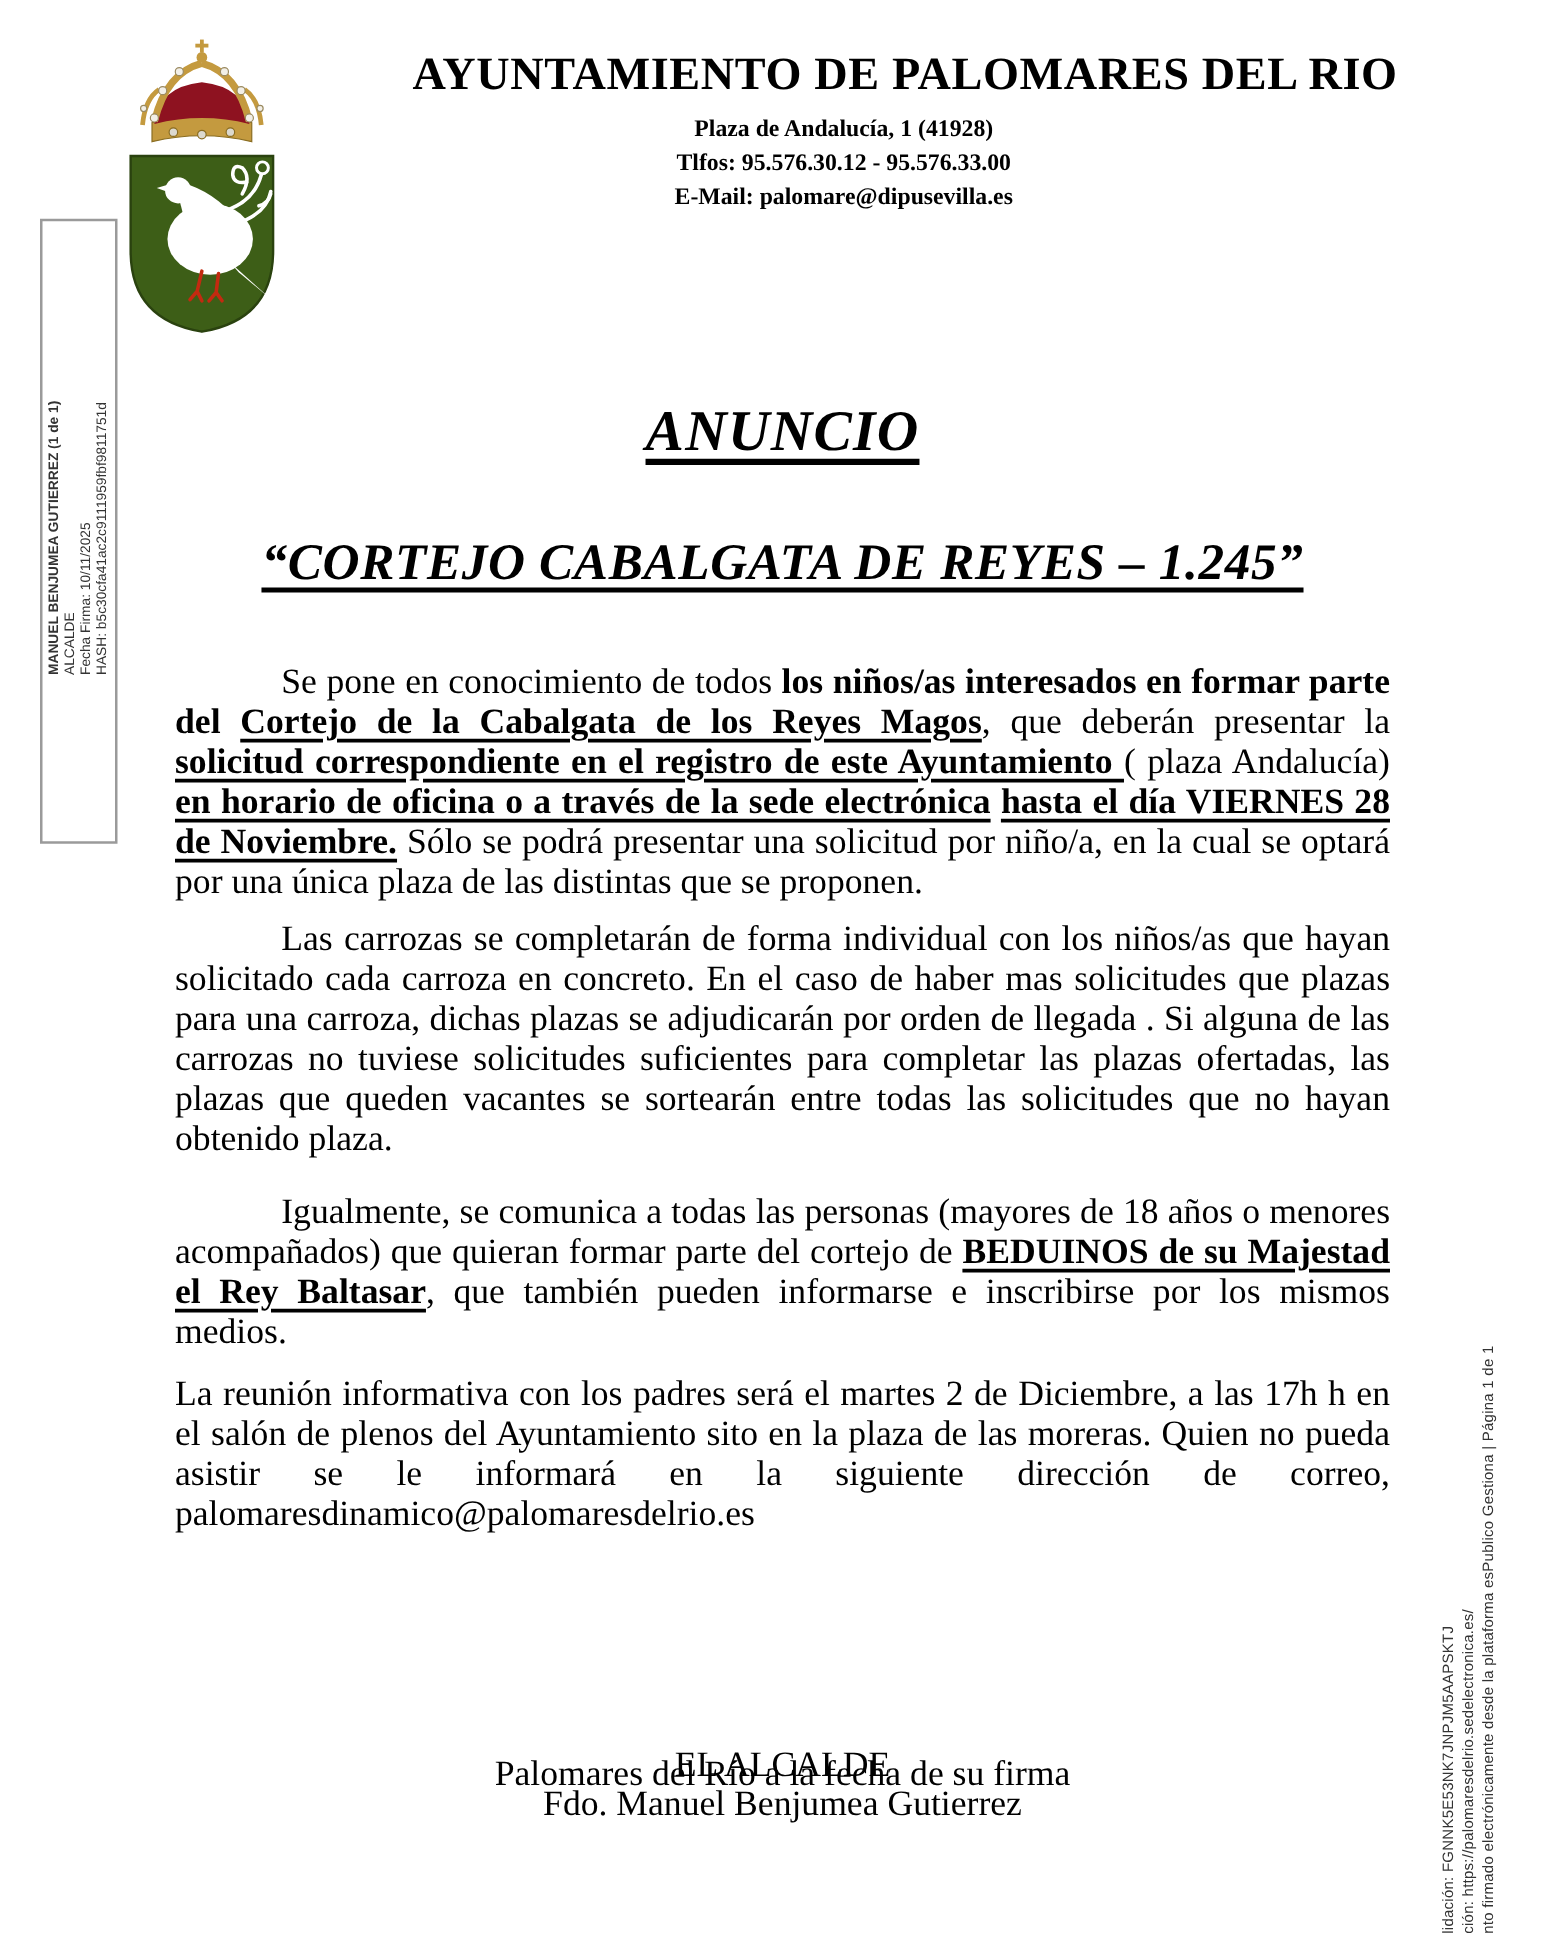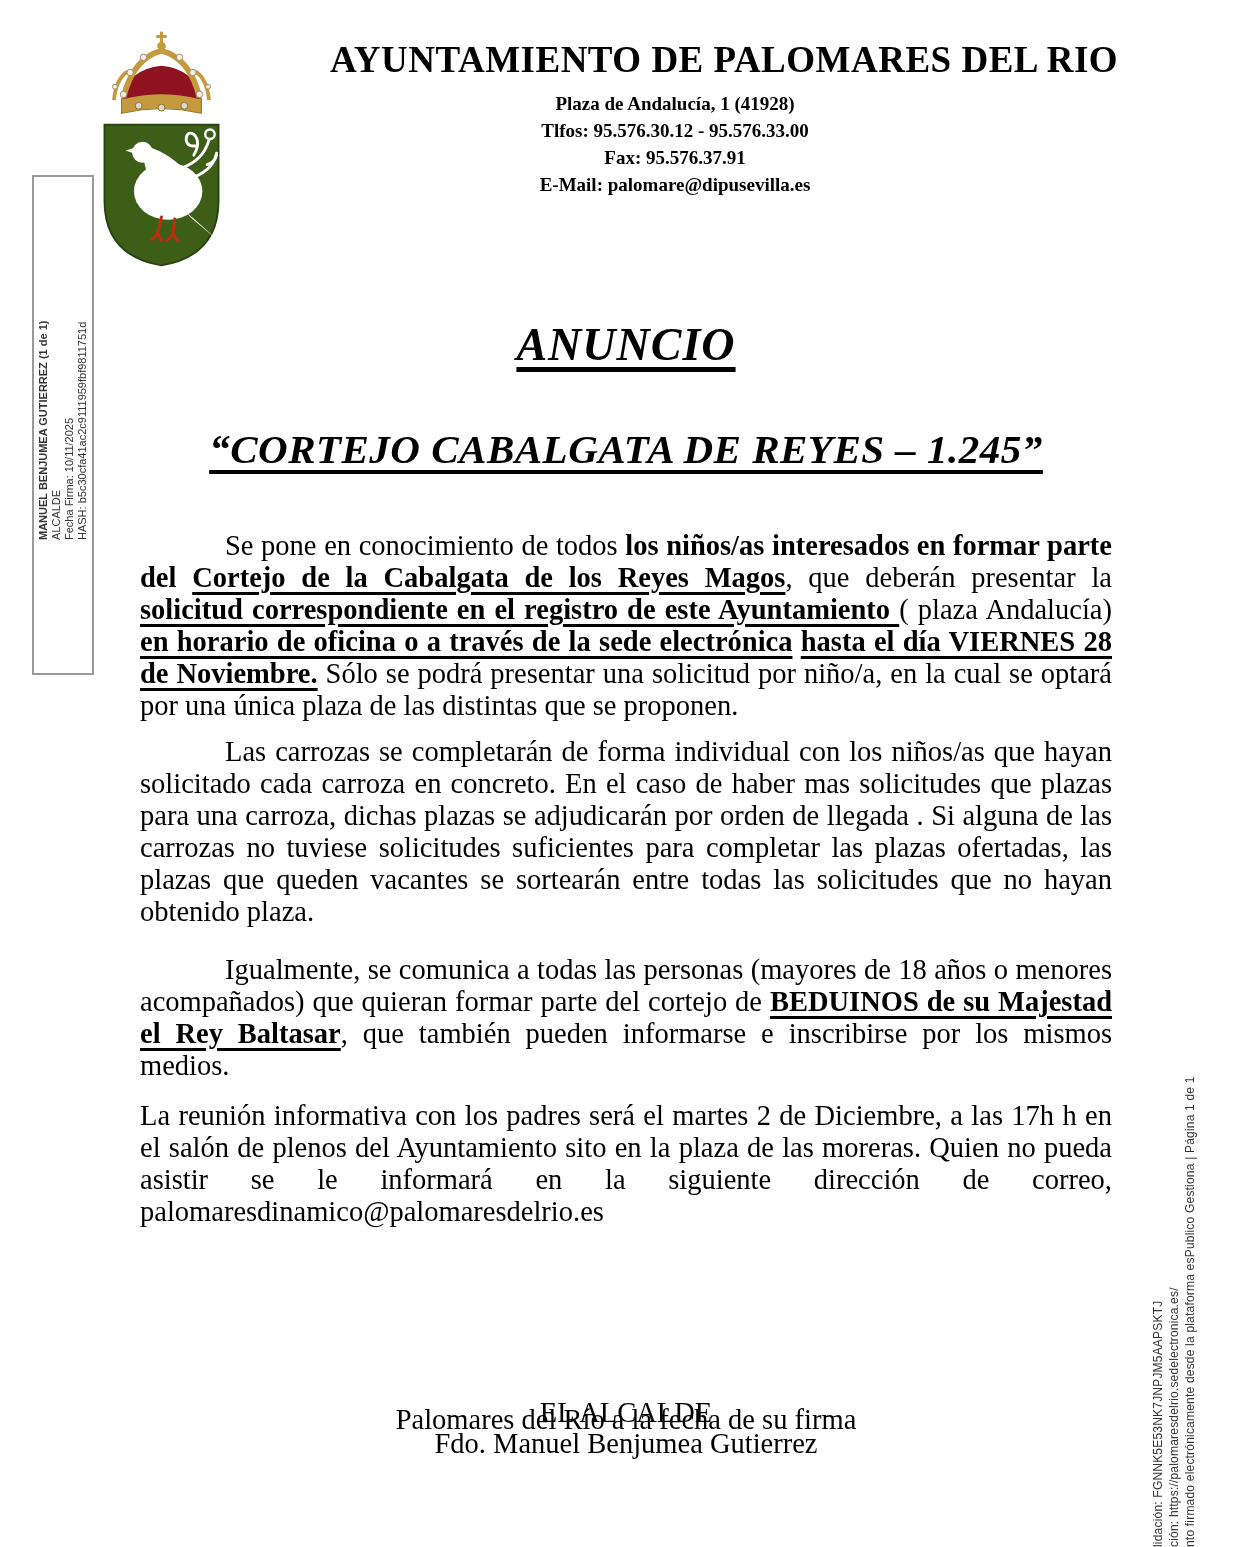--- a/index.html
+++ b/index.html
@@ -137,21 +137,20 @@
         <path d="M70,197 l-4,17 m-6,7 l6,-7 l4,8" stroke="#c32a10" stroke-width="3" fill="none" stroke-linecap="round"></path>
         <path d="M84,199 l-2,16 m-6,7 l6,-7 l5,7" stroke="#c32a10" stroke-width="3" fill="none" stroke-linecap="round"></path>
       </g>
     </g>
   </svg>
 
   <div class="header-block">
     <div class="header-title">AYUNTAMIENTO DE PALOMARES DEL RIO</div>
     <div class="header-line">Plaza de Andalucía, 1 (41928)</div>
     <div class="header-line">Tlfos: 95.576.30.12 - 95.576.33.00</div>
-    <div class="header-line">Fax: 95.576.37.91</div>
     <div class="header-line">E-Mail: palomare@dipusevilla.es</div>
   </div>
 
   <div class="left-box">
     <div class="left-box-inner">
       <div class="strong">MANUEL BENJUMEA GUTIERREZ (1 de 1)</div>
       <div>ALCALDE</div>
       <div>Fecha Firma: 10/11/2025</div>
       <div>HASH: b5c30cfa41ac2c9111959fbf9811751d</div>
     </div>

